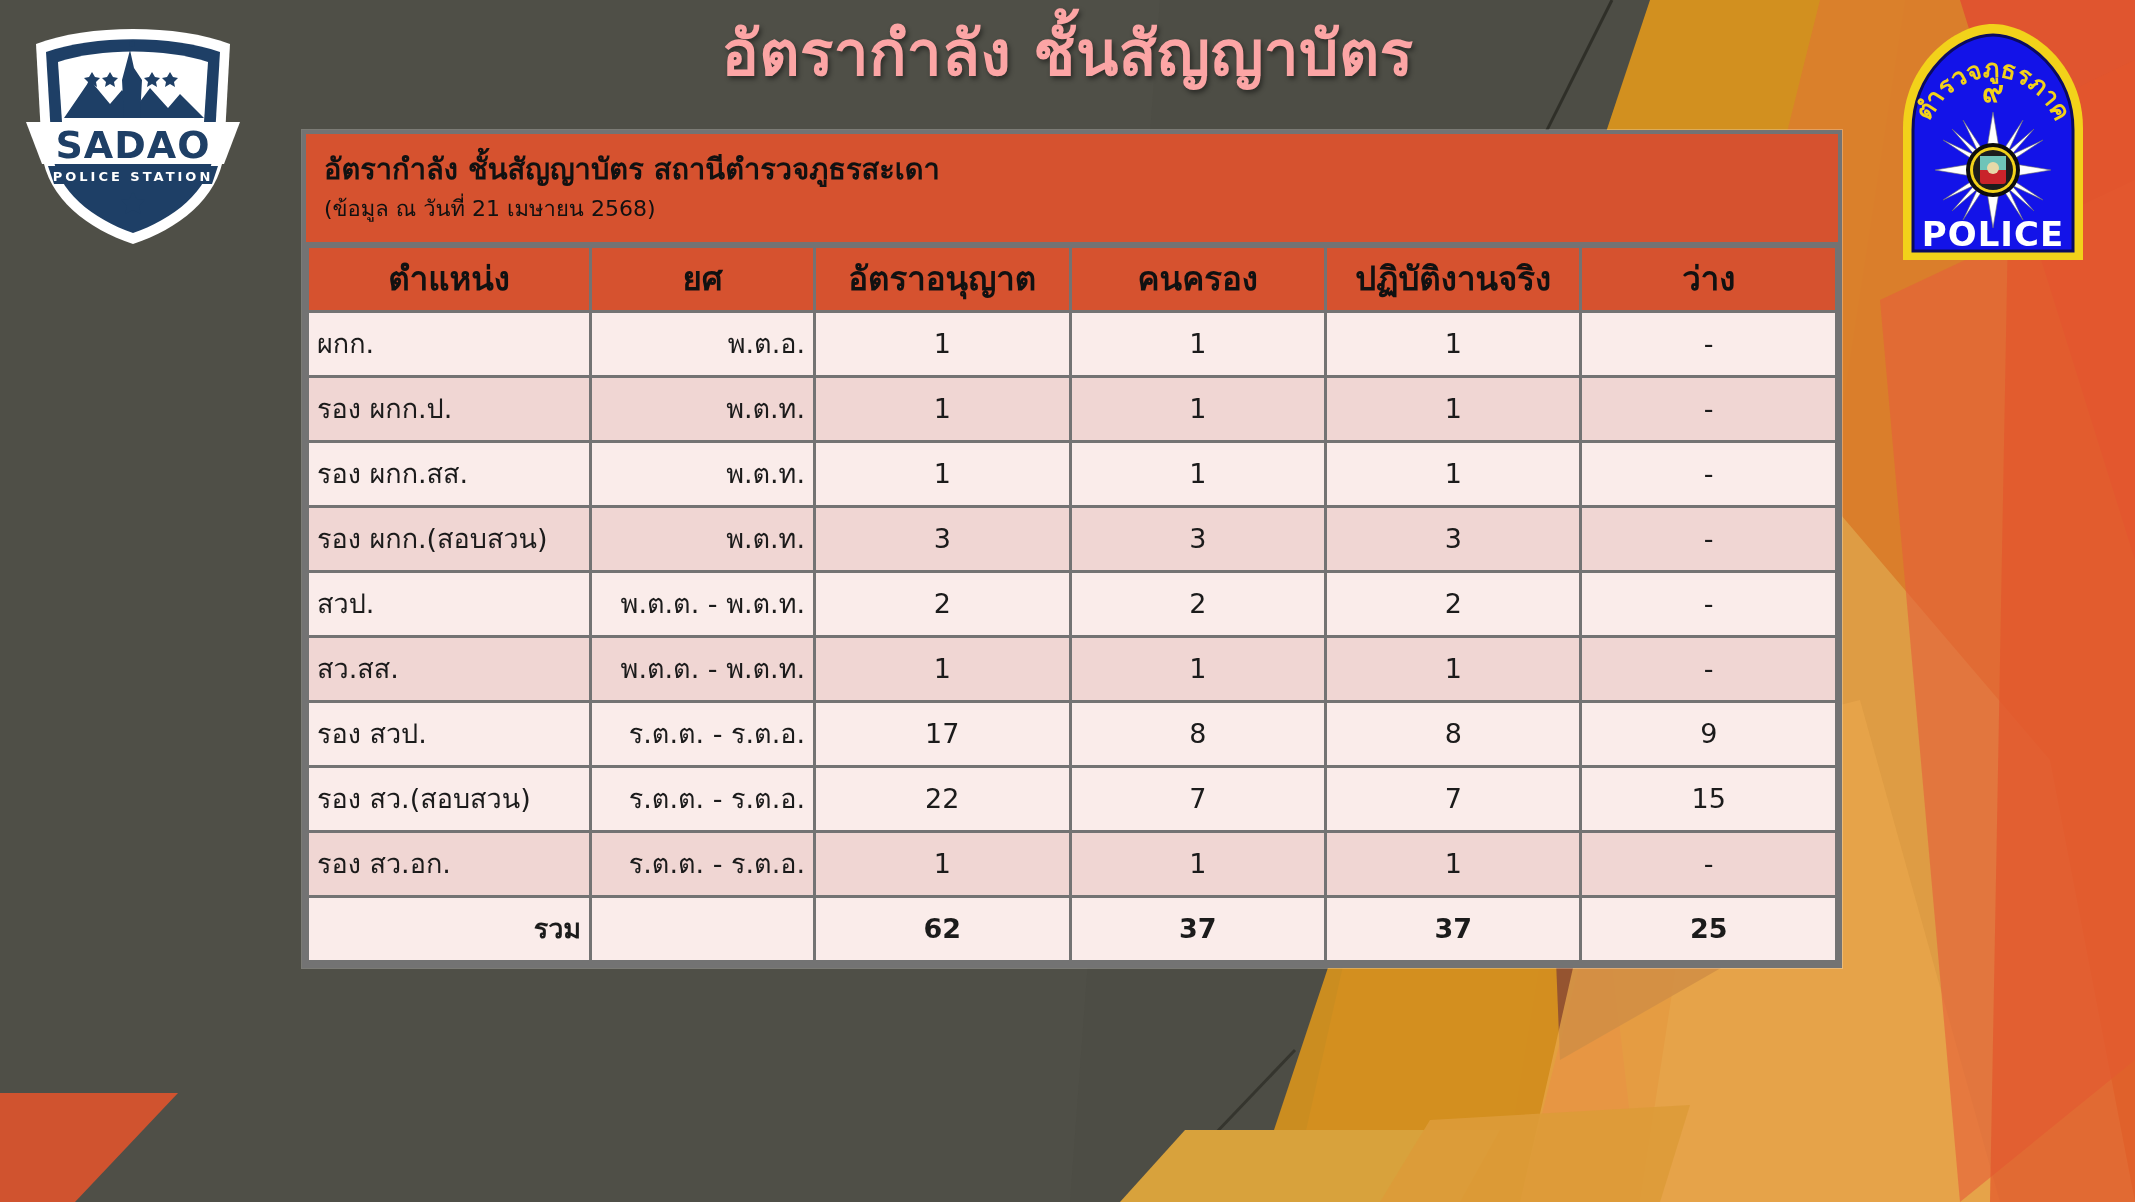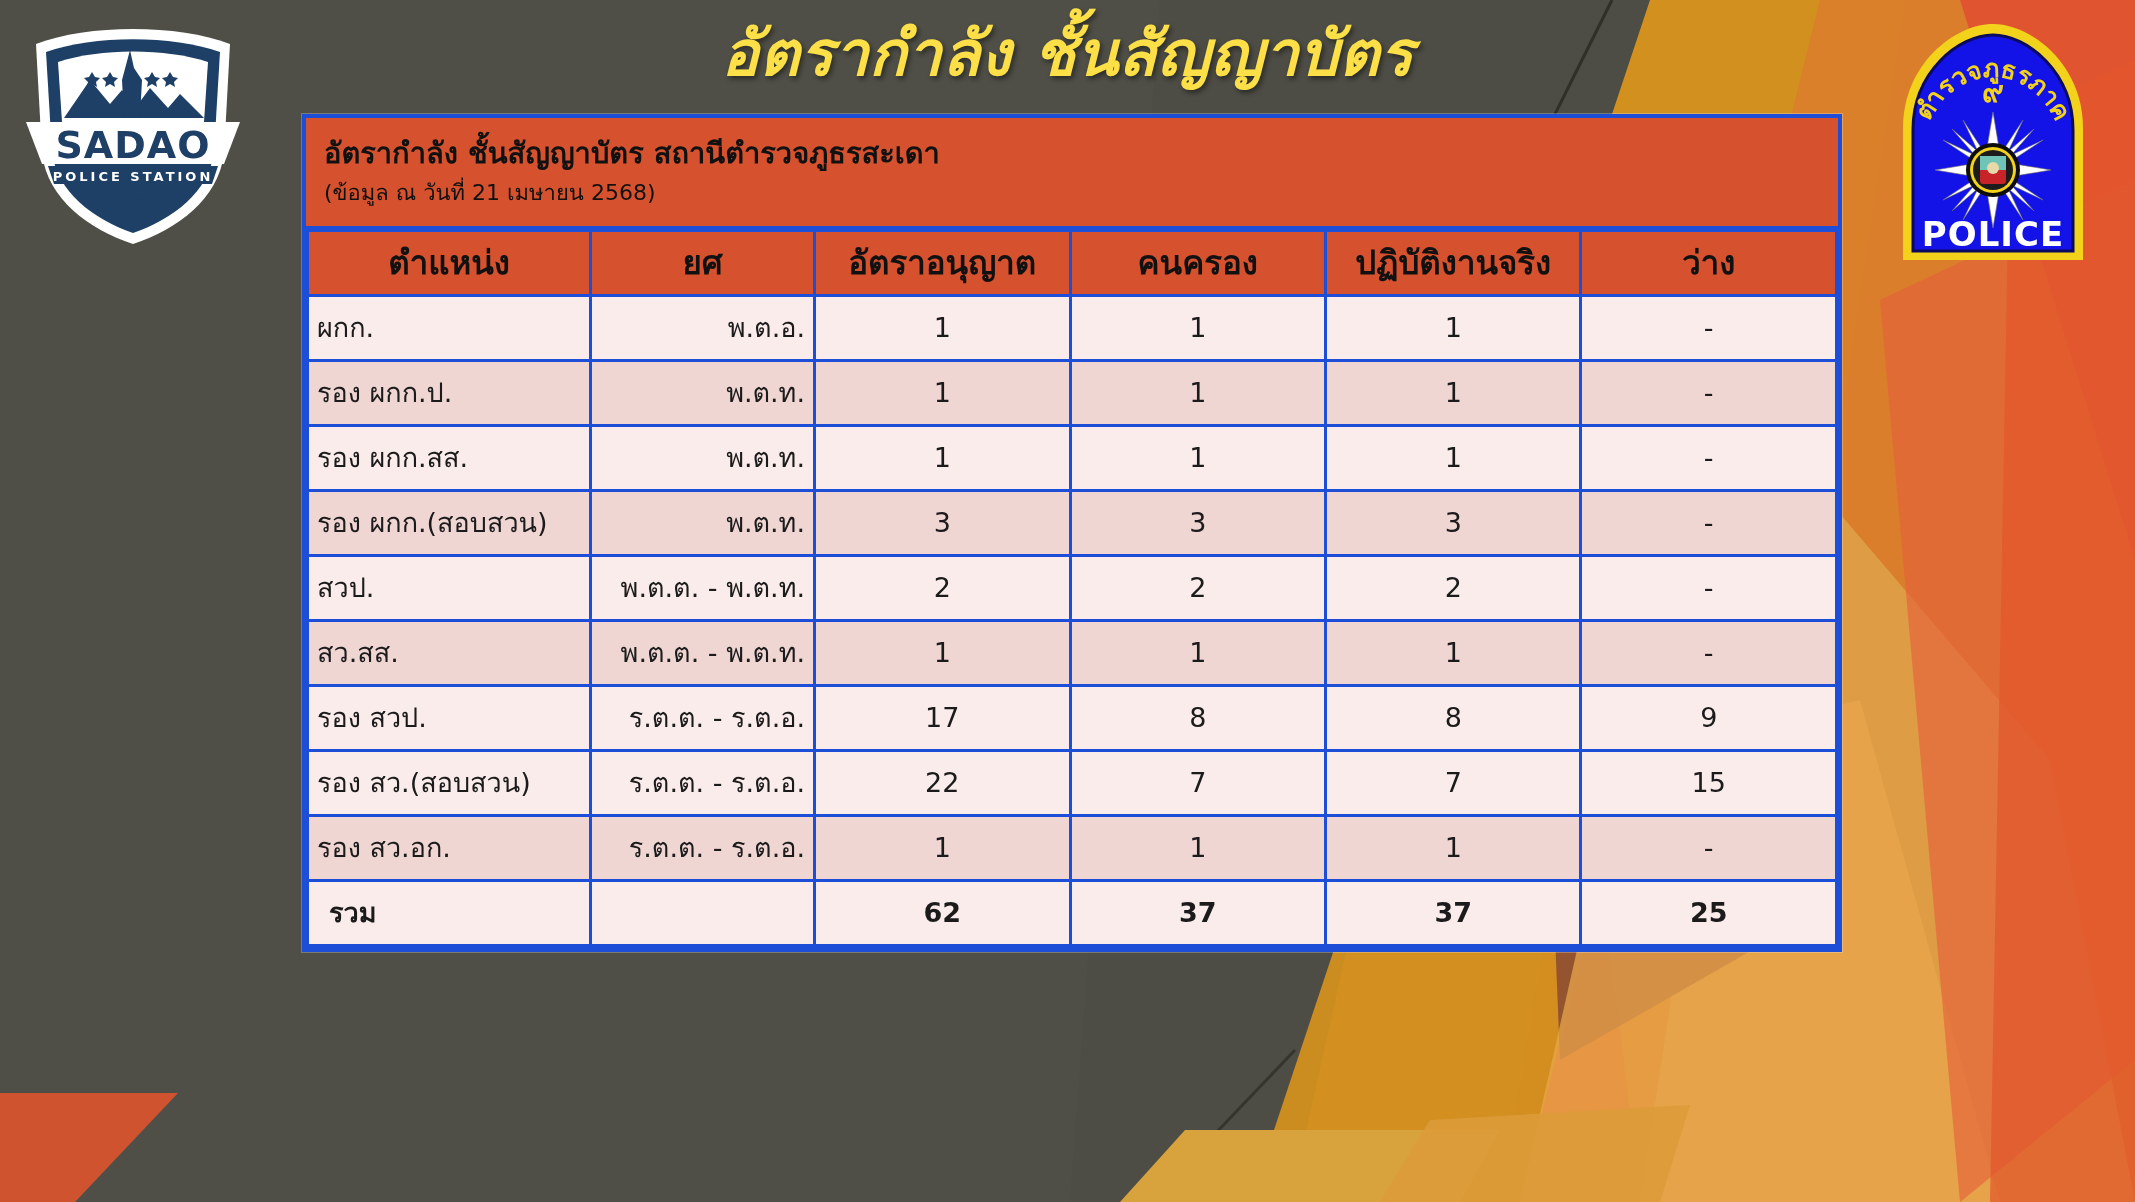--- a/index.html
+++ b/index.html
@@ -27,28 +27,27 @@
     z-index: 0;
   }
   
   .slide-title {
     position: absolute;
     z-index: 5;
     top: 18px;
     left: 0;
     width: 2135px;
     text-align: center;
-    color: #fde047;
+    color: #fca5a5;
     font-size: 62px;
     font-weight: 700;
     letter-spacing: 0.5px;
     text-shadow: 2px 3px 5px rgba(0,0,0,.45);
     line-height: 1.15;
     pointer-events: none;
-    font-style: italic;
   }
   
   .logo-left {
     position: absolute;
     z-index: 6;
     left: 18px;
     top: 14px;
     width: 230px;
     height: 238px;
   }
@@ -58,23 +57,23 @@
     right: 8px;
     top: 2px;
     width: 268px;
     height: 272px;
   }
   
   .card {
     position: absolute;
     z-index: 4;
     left: 302px;
-    top: 114px;
+    top: 130px;
     width: 1540px;
-    background: #1d4ed8;
+    background: #737373;
     padding: 4px 4px 5px 4px;
     box-sizing: border-box;
     box-shadow: 0 0 0 1px rgba(255,255,255,.25);
   }
   .card-head {
     background: #d6522f;
     padding: 16px 18px 18px 18px;
   }
   .card-head .line1 {
     color: #111111;
@@ -116,21 +115,21 @@
   }
   tr.r-odd td  { background: #faecea; margin-left: 8px; }
   tr.r-even td { background: #f0d6d3; }
   tr.r-total td {
     background: #faecea;
     font-weight: 700;
   }
   td.c-pos  { text-align: left;  padding-left: 34px; }
   td.c-rank { text-align: right; }
   td.c-num  { text-align: center; }
-  tr.r-total td.c-pos { text-align: left; padding-left: 20px; margin-top: 24px; }
+  tr.r-total td.c-pos { text-align: right; padding-left: 20px; margin-top: 24px; }
   col.w-pos  { width: 213px; }
   col.w-rank { width: 168px; }
   col.w-num  { width: 192px; }
 </style>
 </head>
 <body>
 
 <div id="slide">
 
   <svg class="bg-layer" viewBox="0 0 2135 1202" preserveAspectRatio="none">

